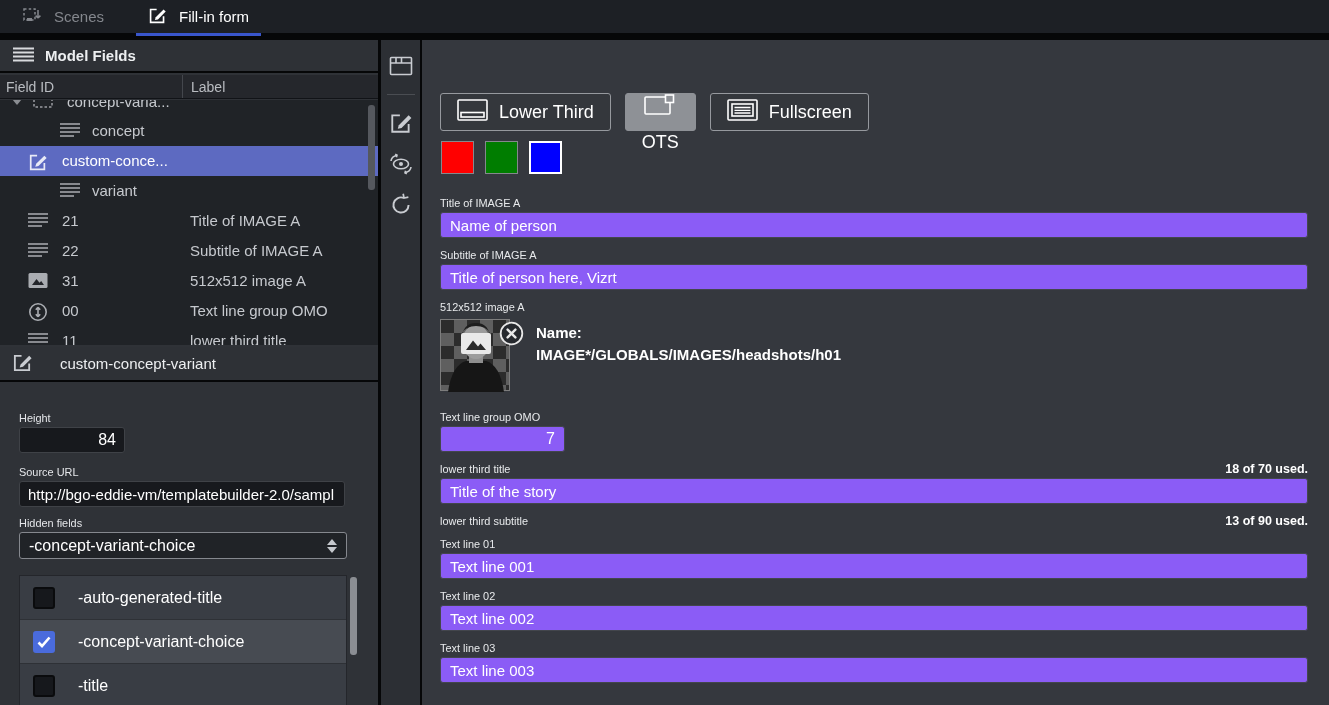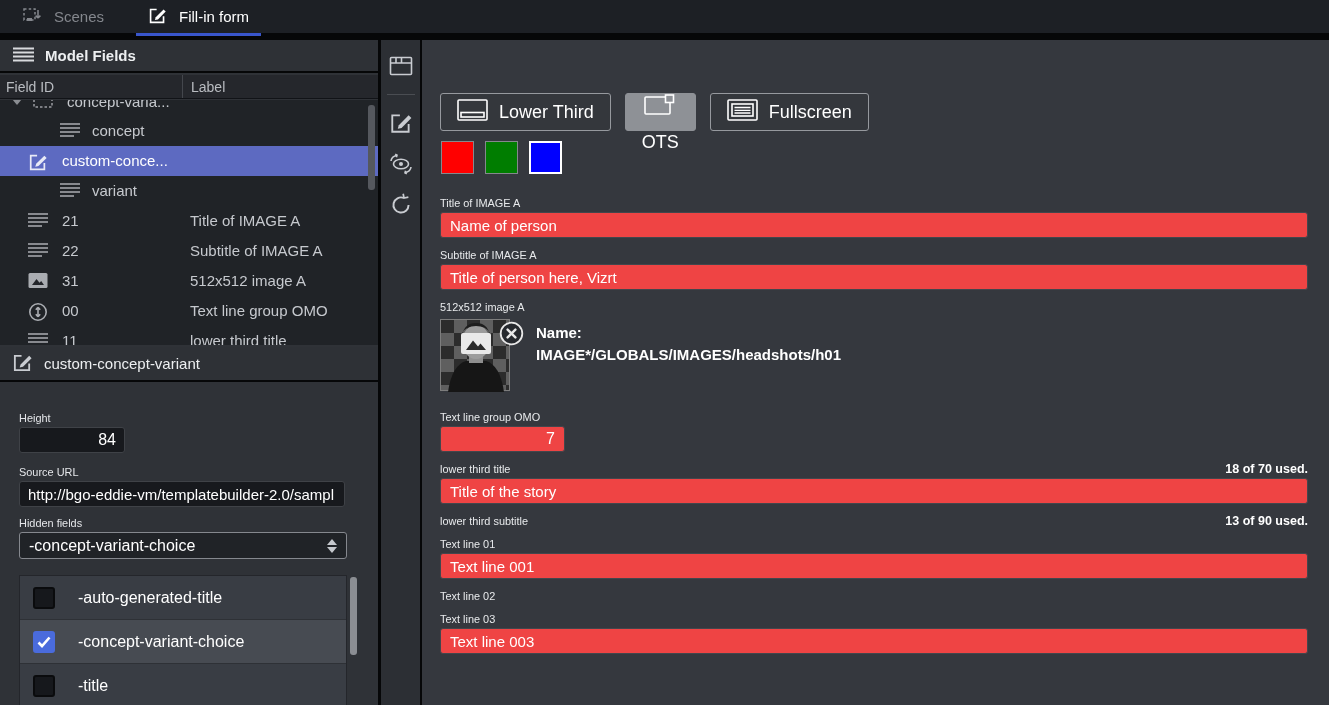--- a/index.html
+++ b/index.html
@@ -39,21 +39,21 @@
   .trow .t-id { position:absolute; left:62px; top:6px; white-space:nowrap; }
   .trow .t-id.lvl2 { left:92px; }
   .trow .t-id.lvl1t { left:67px; }
   .trow .t-label { position:absolute; left:190px; top:6px; white-space:nowrap; }
   .trow.sel { color:#fff; }
   .trow-clip { height:16px; overflow:hidden; position:relative; }
   .trow-clip .trow { margin-top:-13px; }
   .list-scroll { position:absolute; right:3px; top:5px; width:7px; height:85px; background:#55585e; border-radius:3px; cursor:pointer; }
 
   .sec-header { position:absolute; top:307px; left:0; right:0; height:35px; background:#2e3136; border-bottom:2px solid #060708;
-    display:flex; align-items:center; gap:11px; padding:0 12px; color:#edeff1; font-size:15px; }
+    display:flex; align-items:center; gap:27px; padding:0 12px; color:#edeff1; font-size:15px; }
   .sec-body { position:absolute; top:344px; left:0; right:0; bottom:0; background:#2f3237; padding:28px 0 0 19px; overflow:hidden; }
 
   .slabel { display:block; font-size:11.5px; color:#e4e6e9; margin-bottom:3px; transform:scaleX(.95); transform-origin:left; white-space:nowrap; }
   .dinput { display:block; background:#17191d; border:1px solid #3f4247; border-radius:3px; color:#fff; height:26px; font-size:16px; padding:0 8px; font-family:"Liberation Sans",sans-serif; }
   .h-input { width:106px; text-align:right; margin-bottom:13px; }
   .src-input { width:326px; margin-bottom:10px; font-size:15px; }
   .selectbox { width:328px; height:27px; background:#202327; border:1px solid #85888e; border-radius:3px; color:#fff; font-size:16px;
     display:flex; align-items:center; justify-content:space-between; padding:0 9px; margin-bottom:16px; cursor:pointer; }
   .sel-arrows { display:flex; flex-direction:column; gap:2px; }
   .sel-arrows .up { width:0; height:0; border-left:5px solid transparent; border-right:5px solid transparent; border-bottom:6px solid #c5c8cd; }
@@ -77,21 +77,21 @@
   .variant-row { display:flex; gap:14px; margin-bottom:10px; }
   .vbtn { height:38px; background:#34373c; border:1px solid #96999e; border-radius:3px; color:#fff; font-size:18px;
     display:inline-flex; align-items:center; gap:11px; padding:0 16px; cursor:pointer;margin-top:25px; }
   .vbtn.active { border-color:#8e9196;flex-direction:column; }
   .swatch-row { display:flex; gap:11px; margin-bottom:23px; margin-left:1px; }
   .swatch { width:33px; height:33px; border:1px solid #85888d; cursor:pointer; }
   .swatch.sel { border:2px solid #fff; }
 
   .field { margin-bottom:11px; position:relative; }
   .flabel { display:block; font-size:11.5px; color:#e8eaec; margin-bottom:3px; transform:scaleX(.95); transform-origin:left; white-space:nowrap; }
-  .finput { display:block; width:100%; height:26px; background:#ef4444; border:1px solid #43464c; border-radius:3px; color:#fff; font-size:15px; padding:0 9px; font-family:"Liberation Sans",sans-serif; }
+  .finput { display:block; width:100%; height:26px; background:#8b5cf6; border:1px solid #43464c; border-radius:3px; color:#fff; font-size:15px; padding:0 9px; font-family:"Liberation Sans",sans-serif; }
   .finput.num { width:125px; text-align:right; font-size:16px; }
   .counter { position:absolute; right:0; top:-1px; font-size:12.5px; font-weight:700; color:#fff; }
 
   .img-row { display:flex; margin-bottom:16px; margin-top:6px; position:relative; height:76px;font-weight:bold; }
   .thumb { position:relative; width:70px; height:72px; flex:none; border:1px solid #7d7d7d;
     background-color:#2c2c2c;
     background-image:linear-gradient(45deg,#5f5f5f 25%,transparent 25%,transparent 75%,#5f5f5f 75%),
                      linear-gradient(45deg,#5f5f5f 25%,transparent 25%,transparent 75%,#5f5f5f 75%);
     background-size:26px 26px; background-position:0 0,13px 13px; }
   .thumb svg { position:absolute; inset:0; }
@@ -418,20 +418,21 @@
         <span class="counter">13 of 90 used.</span>
       </div>
 
       <div class="field">
         <label class="flabel">Text line 01</label>
         <input class="finput" value="Text line 001" style="">
       </div>
 
       <div class="field">
         <label class="flabel">Text line 02</label>
+        <input class="finput" value="Text line 002" style="">
       </div>
 
       <div class="field">
         <label class="flabel">Text line 03</label>
         <input class="finput" value="Text line 003" style="">
       </div>
 
     </section>
   </div>
 </div>

